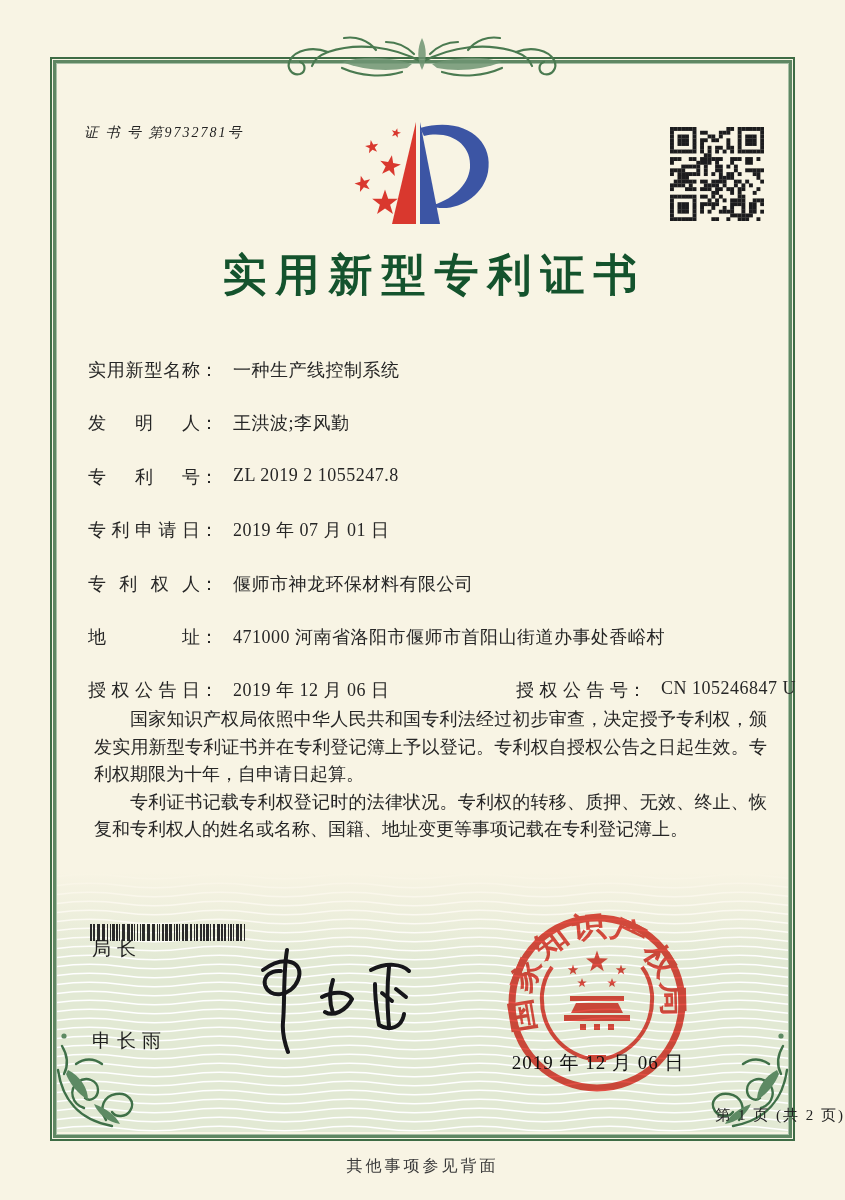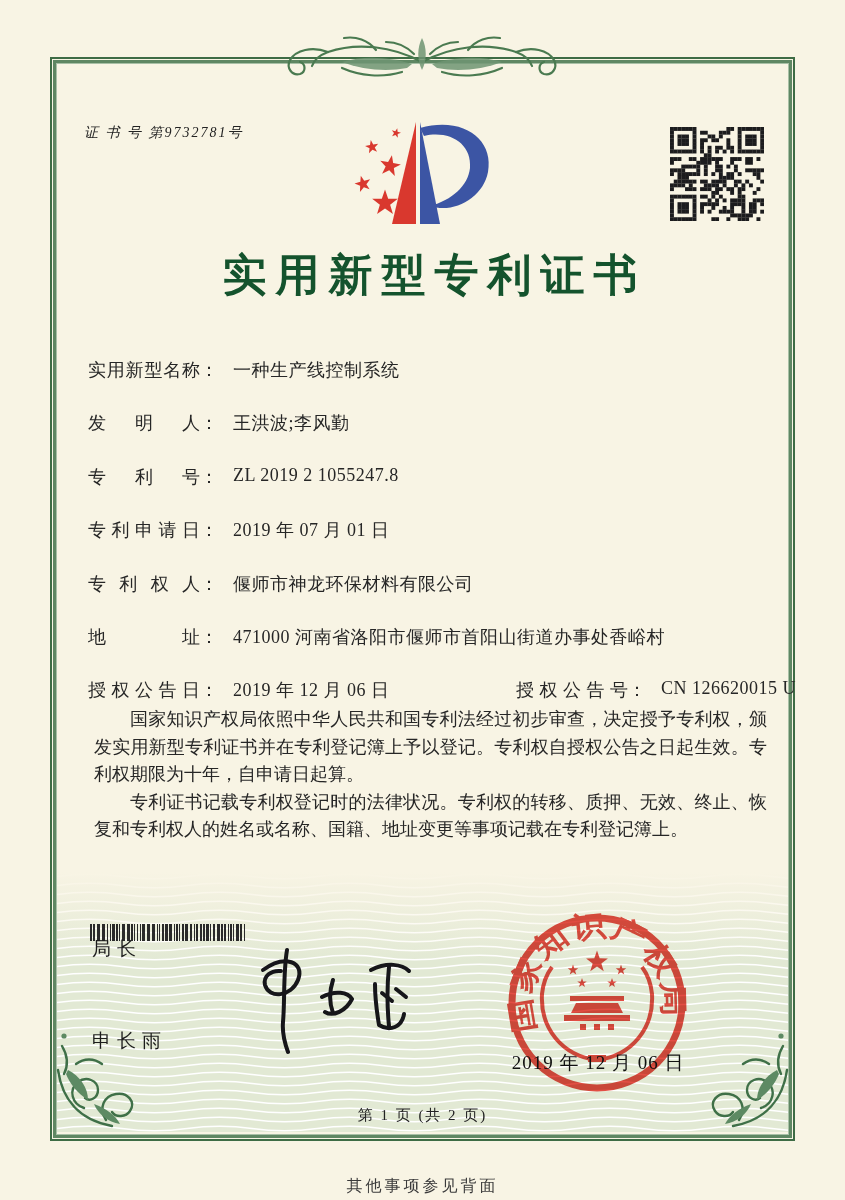--- a/index.html
+++ b/index.html
@@ -22,24 +22,24 @@
   .flabel{display:inline-block;width:112px;text-align:justify;text-align-last:justify;vertical-align:top;}
   .fcolon{display:inline-block;vertical-align:top;}
   .fvalue{display:inline-block;margin-left:15px;vertical-align:top;letter-spacing:.5px;}
   .pair2{position:absolute;left:428px;top:0;white-space:nowrap;}
   .paras{position:absolute;left:86px;top:706px;width:673px;font-size:18px;line-height:27.5px;
          text-align:justify;color:#262626;margin-left:8px;}
   .paras p{margin:0;text-indent:2em;}
   .signer{position:absolute;left:92px;font-size:19px;letter-spacing:6px;color:#1c1c1c;}
   .sealdate{position:absolute;left:508px;top:1050px;width:180px;text-align:center;
             font-size:19px;color:#111;letter-spacing:1px;}
-  .pagefoot{position:absolute;left:0;top:1106px;width:845px;text-align:center;font-size:15px;
+  .pagefoot{position:absolute;left:0;top:1106px;width:845px;text-align:right;font-size:15px;
             letter-spacing:2px;color:#222;}
   .backnote{position:absolute;left:0;top:1156px;width:845px;text-align:center;font-size:16px;
-            letter-spacing:3px;color:#3a3a3a;margin-top:20px;}
+            letter-spacing:3px;color:#3a3a3a;}
 </style>
 </head>
 <body>
 
 <svg class="band" viewBox="0 0 731 260" preserveAspectRatio="none">
   <defs>
     <pattern id="wv" width="130" height="9" patternUnits="userSpaceOnUse">
       <path d="M0,4.5 Q32.5,0 65,4.5 T130,4.5" stroke="#ffffff" stroke-width="1.7" fill="none"></path>
     </pattern>
   </defs>
@@ -449,21 +449,21 @@
 </div>
 <div class="frow" style="top:572px">
   <span class="flabel">专利权人</span><span class="fcolon">：</span><span class="fvalue">偃师市神龙环保材料有限公司</span>
 </div>
 <div class="frow" style="top:625px">
   <span class="flabel">地址</span><span class="fcolon">：</span><span class="fvalue">471000 河南省洛阳市偃师市首阳山街道办事处香峪村</span>
 </div>
 <div class="frow" style="top:678px;position:absolute">
   <span class="flabel">授权公告日</span><span class="fcolon">：</span><span class="fvalue">2019 年 12 月 06 日</span>
   <span class="pair2">
-    <span class="flabel">授权公告号</span><span class="fcolon">：</span><span class="fvalue">CN 126620015 U</span>
+    <span class="flabel">授权公告号</span><span class="fcolon">：</span><span class="fvalue">CN 105246847 U</span>
   </span>
 </div>
 
 <div class="paras">
   <p>国家知识产权局依照中华人民共和国专利法经过初步审查，决定授予专利权，颁发实用新型专利证书并在专利登记簿上予以登记。专利权自授权公告之日起生效。专利权期限为十年，自申请日起算。</p>
   <p>专利证书记载专利权登记时的法律状况。专利权的转移、质押、无效、终止、恢复和专利权人的姓名或名称、国籍、地址变更等事项记载在专利登记簿上。</p>
 </div>
 
 <svg id="barcode" class="abs" style="left:90px;top:924px;width:158px;height:17px" viewBox="0 0 158 17">
     <rect x="0" y="0" width="2" height="17" fill="#2a2a2a"></rect>

